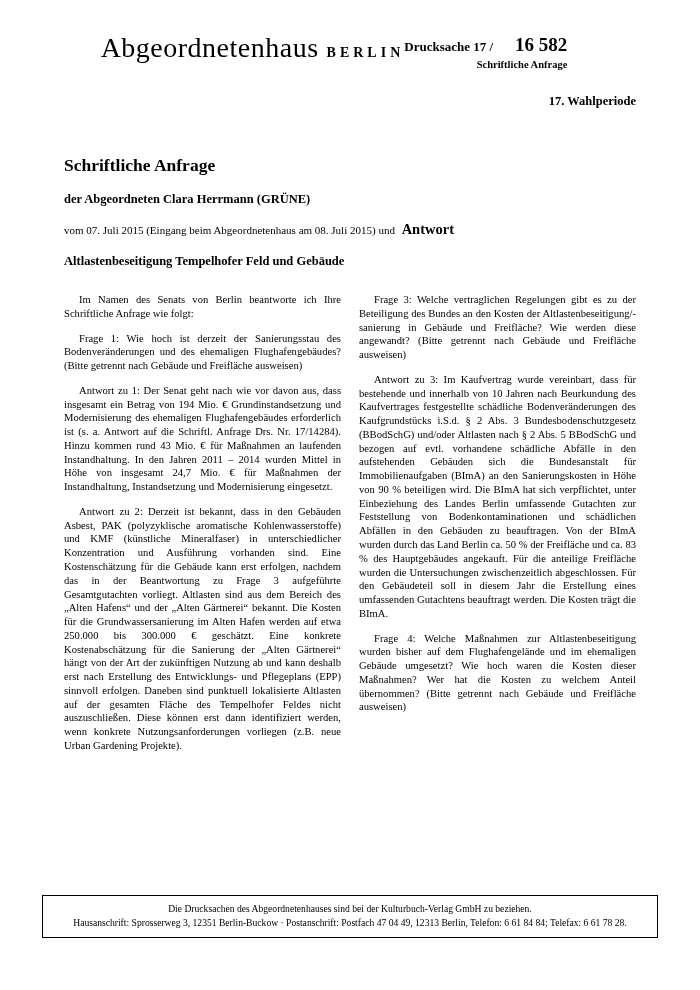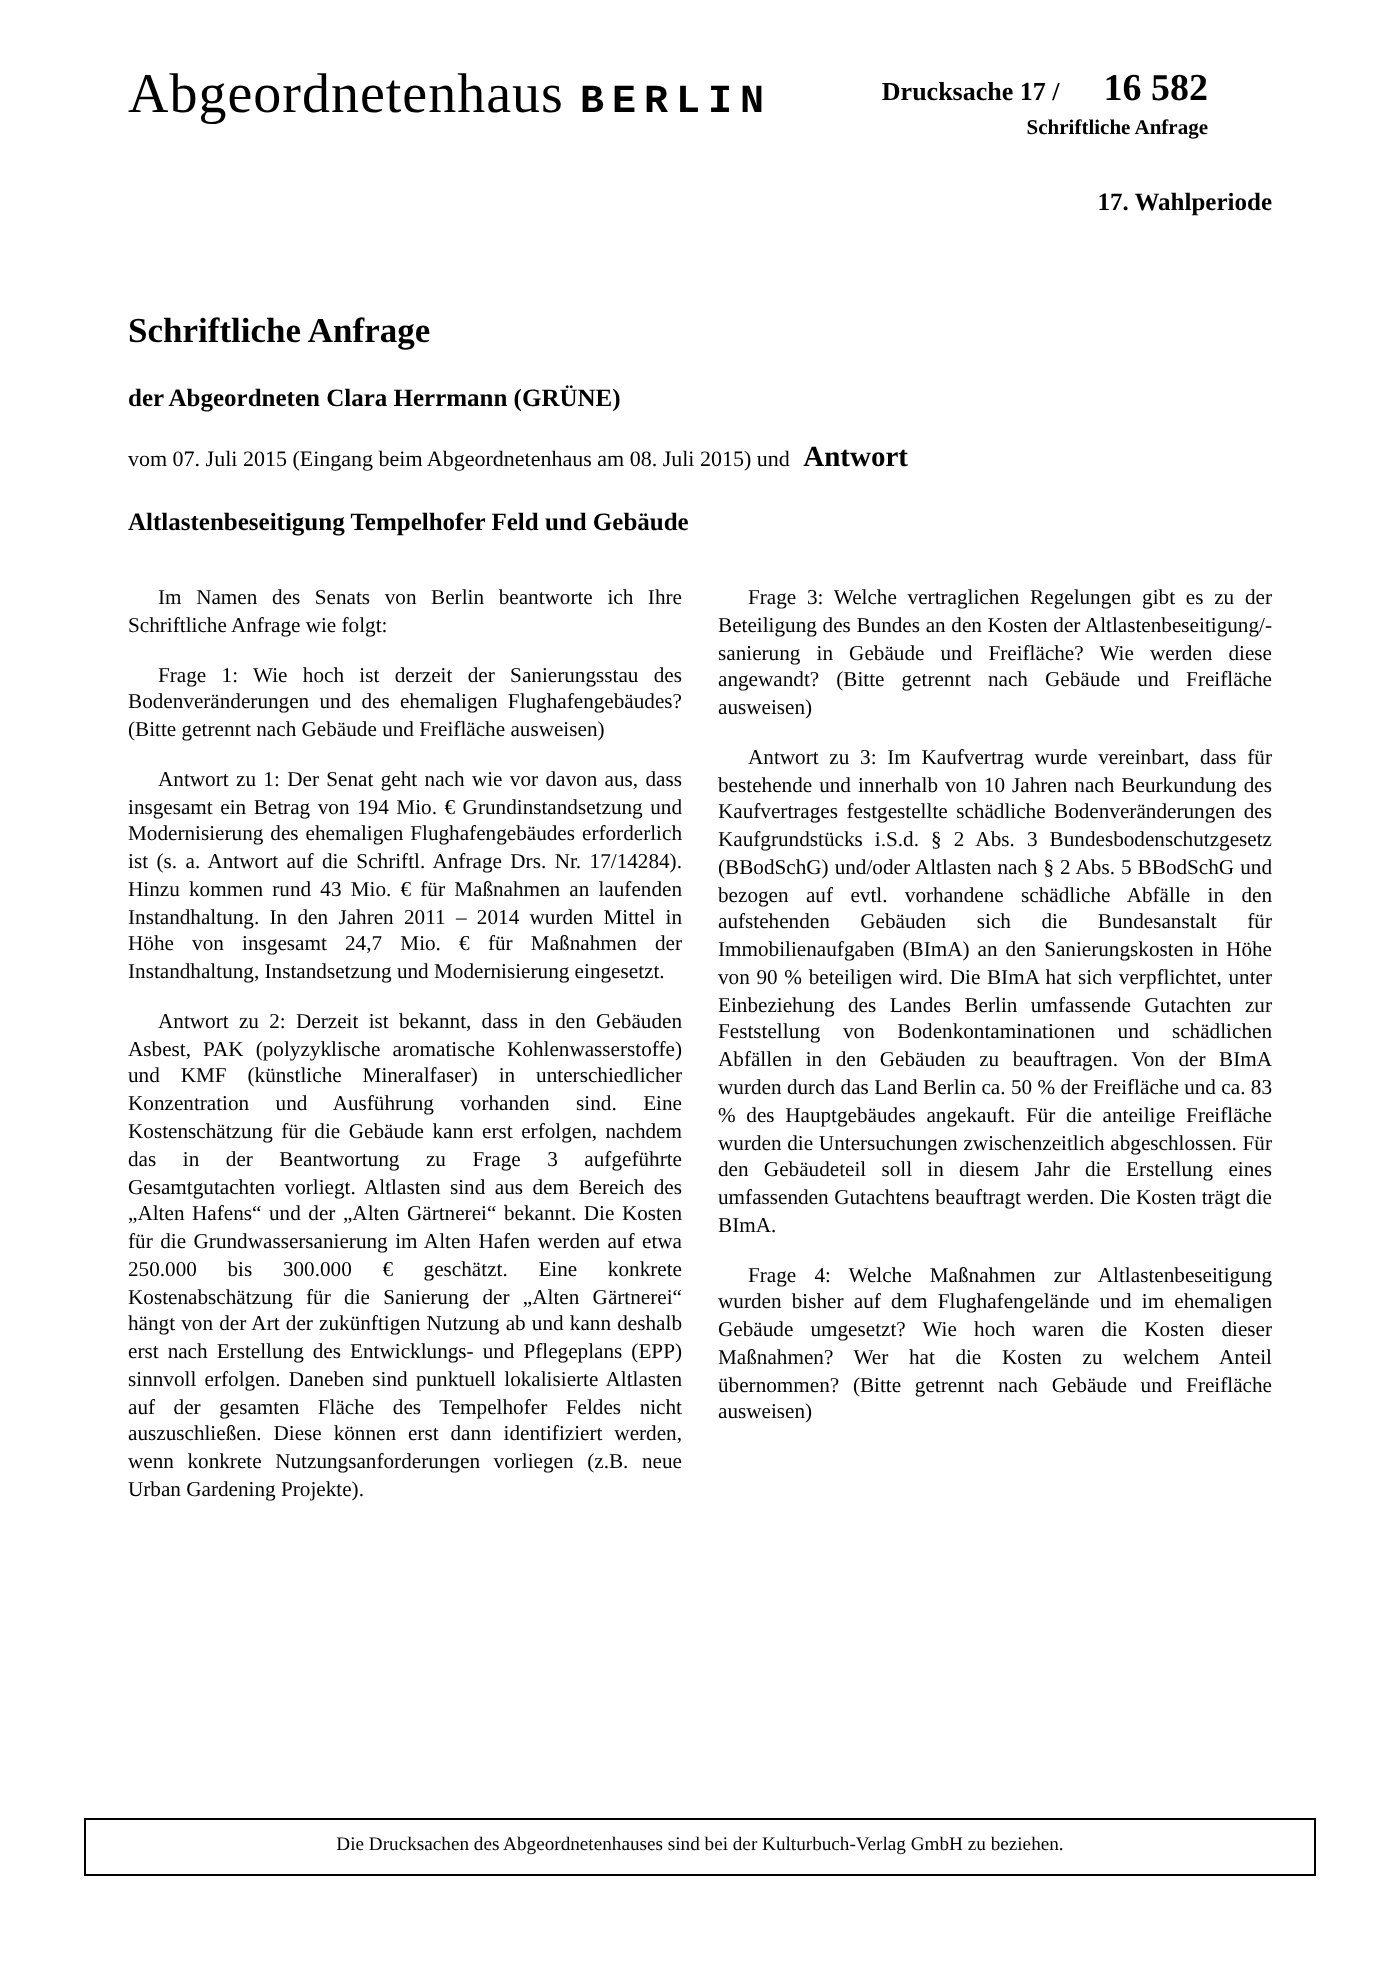--- a/index.html
+++ b/index.html
@@ -10,35 +10,35 @@
     background: #ffffff;
     color: #000000;
     font-family: "Liberation Serif", serif;
     overflow: hidden;
     box-sizing: border-box;
   }
 
   
   .header-row {
     display: flex;
-    justify-content: space-between;
+    justify-content: center;
     align-items: flex-start;
     padding: 32px 96px 0 64px;
   }
   .logo { display: flex; align-items: baseline; white-space: nowrap; }
   .logo-main {
     font-family: "Liberation Serif", serif;
     font-size: 28px;
     font-weight: 500;
     letter-spacing: 0.5px;
   }
   .logo-sub {
-    font-family: Liberation Mono, monospace;
+    font-family: Liberation Serif, serif;
     font-weight: bold;
-    font-size: 20px;
+    font-size: 14px;
     letter-spacing: 4px;
     margin-left: 8px;
   }
   .ref-block { text-align: right; margin-top: 2px; }
   .ref-line1 { font-weight: bold; font-size: 13px; white-space: nowrap; }
   .ref-number { font-size: 19px; font-weight: bold; margin-left: 22px; }
   .ref-line2 { font-weight: bold; font-size: 10.5px; margin-top: 3px; }
 
   .period {
     padding: 0 64px;
@@ -147,15 +147,16 @@
     </div>
     <div class="col">
       <p>Frage 3: Welche vertraglichen Regelungen gibt es zu der Beteiligung des Bundes an den Kosten der Altlastenbeseitigung/-sanierung in Gebäude und Freifläche? Wie werden diese angewandt? (Bitte getrennt nach Gebäude und Freifläche ausweisen)</p>
       <p>Antwort zu 3: Im Kaufvertrag wurde vereinbart, dass für bestehende und innerhalb von 10 Jahren nach Beurkundung des Kaufvertrages festgestellte schädliche Bodenveränderungen des Kaufgrundstücks i.S.d. § 2 Abs. 3 Bundesbodenschutzgesetz (BBodSchG) und/oder Altlasten nach § 2 Abs. 5 BBodSchG und bezogen auf evtl. vorhandene schädliche Abfälle in den aufstehenden Gebäuden sich die Bundesanstalt für Immobilienaufgaben (BImA) an den Sanierungskosten in Höhe von 90 % beteiligen wird. Die BImA hat sich verpflichtet, unter Einbeziehung des Landes Berlin umfassende Gutachten zur Feststellung von Bodenkontaminationen und schädlichen Abfällen in den Gebäuden zu beauftragen. Von der BImA wurden durch das Land Berlin ca. 50 % der Freifläche und ca. 83 % des Hauptgebäudes angekauft. Für die anteilige Freifläche wurden die Untersuchungen zwischenzeitlich abgeschlossen. Für den Gebäudeteil soll in diesem Jahr die Erstellung eines umfassenden Gutachtens beauftragt werden. Die Kosten trägt die BImA.</p>
       <p>Frage 4: Welche Maßnahmen zur Altlastenbeseitigung wurden bisher auf dem Flughafengelände und im ehemaligen Gebäude umgesetzt? Wie hoch waren die Kosten dieser Maßnahmen? Wer hat die Kosten zu welchem Anteil übernommen? (Bitte getrennt nach Gebäude und Freifläche ausweisen)</p>
     </div>
   </div>
 
   <div class="footer-box">
     <div>Die Drucksachen des Abgeordnetenhauses sind bei der Kulturbuch-Verlag GmbH zu beziehen.</div>
+    <div>Hausanschrift: Sprosserweg 3, 12351 Berlin-Buckow · Postanschrift: Postfach 47 04 49, 12313 Berlin, Telefon: 6 61 84 84; Telefax: 6 61 78 28.</div>
   </div>
 
 </div>
 
 </body></html>

